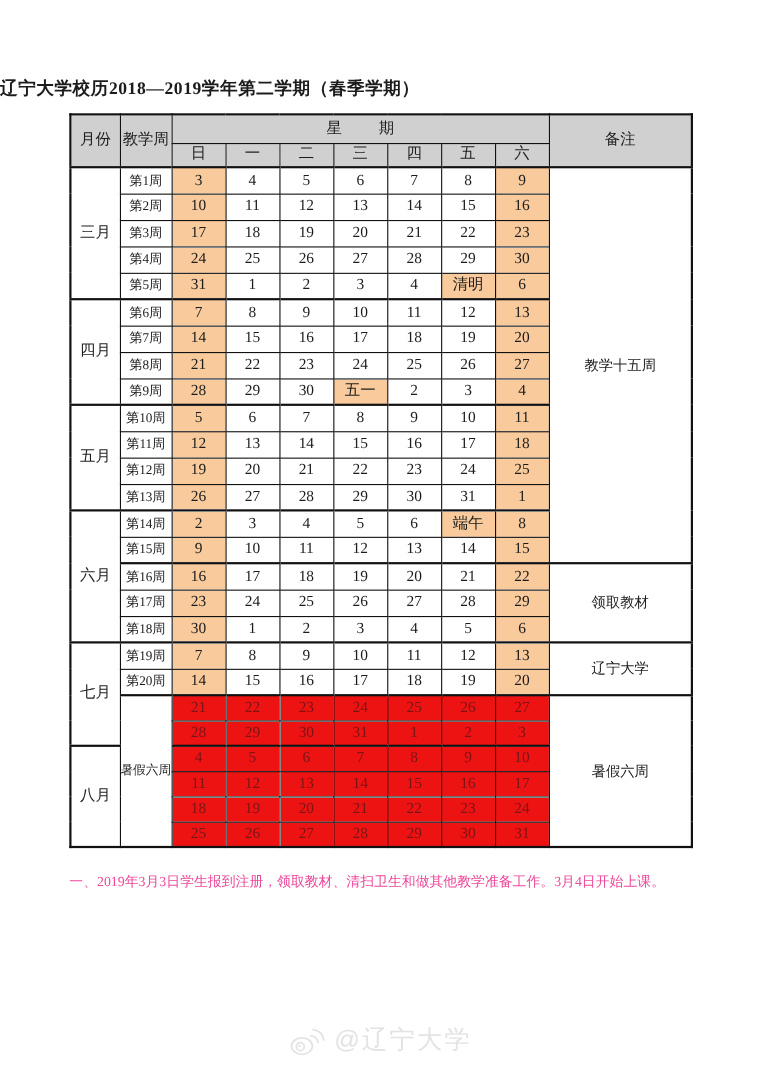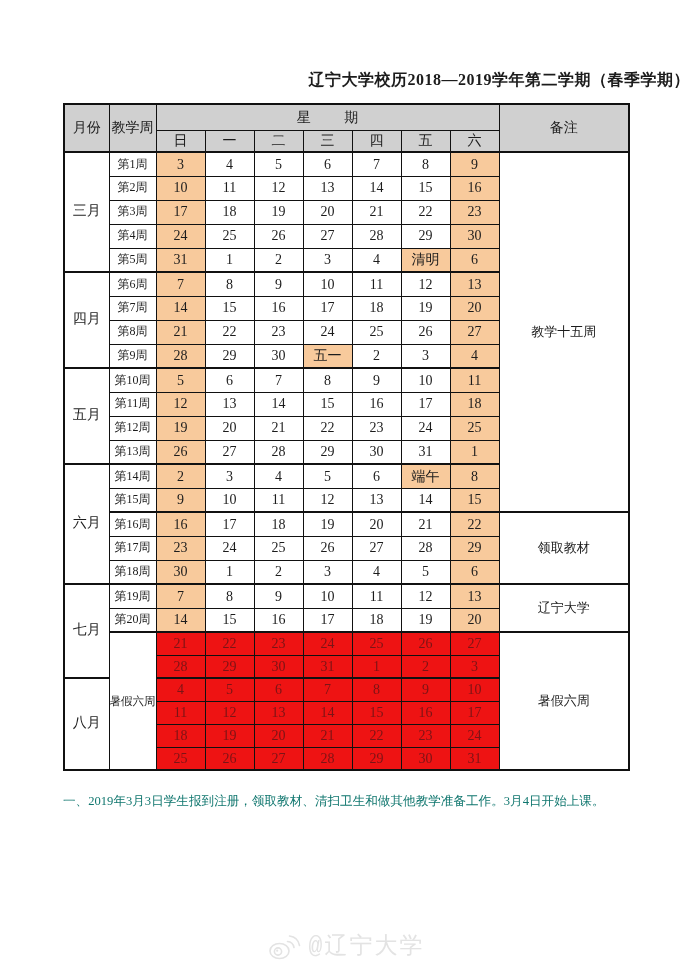--- a/index.html
+++ b/index.html
@@ -3,59 +3,59 @@
 <meta charset="utf-8">
 <style>
   html,body { margin:0; padding:0; background:#ffffff; }
   .page {
     position:relative; width:690px; height:977px; background:#ffffff;
     font-family:"Liberation Serif","DejaVu Serif",serif; color:#1c1c1c;
     overflow:hidden;
   }
   .title {
     position:absolute; top:70px; left:0; width:100%; margin:0;
-    text-align:right; font-size:16px; font-weight:bold; letter-spacing:0.5px;
+    text-align:left; font-size:16px; font-weight:bold; letter-spacing:0.5px;
   }
   .table-wrap { position:absolute; left:63px; top:103px; }
   table.cal {
     border-collapse:collapse; table-layout:fixed; width:565px;
     border:2px solid #111;
   }
   .cal td {
     border:1px solid #111; text-align:center; vertical-align:middle;
     padding:0; font-size:14px; overflow:hidden; line-height:1.1;
   }
   .cal tr { height:24px; }
   .cal tr.hrow1 { height:26px;padding-left:9px; }
   .cal tr.hrow2 { height:22px; }
   .cal tr.vrow { height:23px; }
   .cal tr.msep td { border-top:2px solid #111; }
   .cal tr.hrow2 td { border-bottom:2px solid #111; }
   .cal td.hd { background:var(--header-bg,#d0d0d0); }
   .cal td.hd-week { letter-spacing:2.4em; padding-left:2.4em; }
-  .cal td.month { font-size:14px;font-family:Liberation Mono, monospace; }
+  .cal td.month { font-size:14px; }
   .cal td.week { font-size:12px; }
   .cal td.vac-label { font-size:11.5px; background:#ffffff; }
   .cal td.remark { font-size:13px; }
   .cal td.hl { background:var(--hl-bg,#f8ca9c); }
   .cal td.vac { background:var(--vac-bg,#ee1313); color:var(--vac-text,#7c1416); }
   .footnotes {
     position:absolute; left:63px; top:792px; width:567px;
-    font-size:12.6px; line-height:1.58; text-align:justify; color:#0f766e;
+    font-size:12.6px; line-height:1.58; text-align:justify; color:#ec4899;
   }
   .footnotes p { margin:0; }
   .watermark {
     position:absolute; left:0; top:930px; width:100%;
     display:flex; justify-content:center; align-items:center; gap:7px;
     color:#e3e3e3; user-select:none;
   }
   .wm-icon { display:inline-flex; }
   .wm-text {
     font-size:23px; letter-spacing:2px;
-    font-family:Liberation Mono, monospace;
+    font-family:Liberation Sans, sans-serif;
   }
 </style>
 </head>
 <body>
 
 <div class="page">
 
   <h1 class="title">辽宁大学校历2018—2019学年第二学期（春季学期）</h1>
 
   <div class="table-wrap" id="table-slot">

